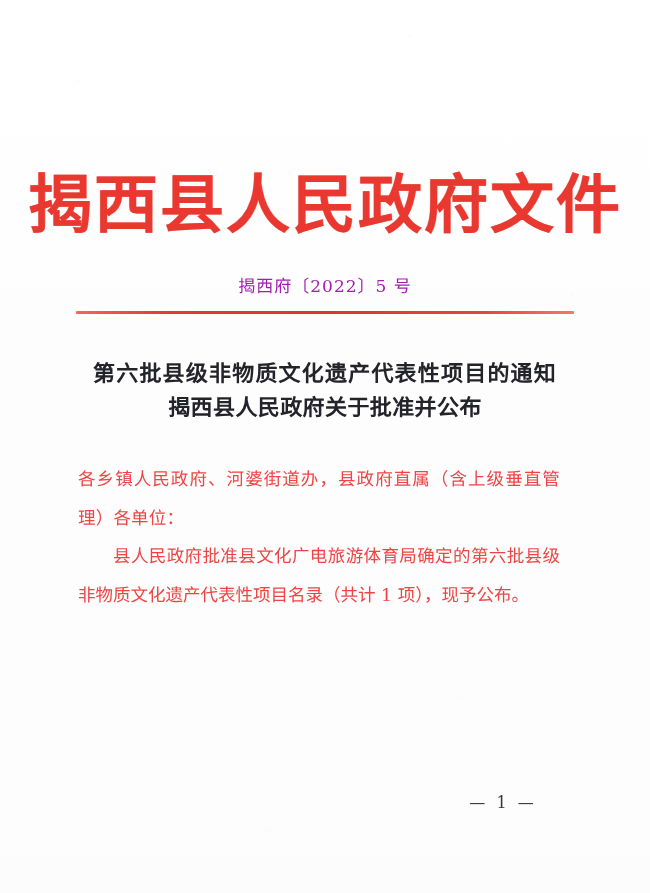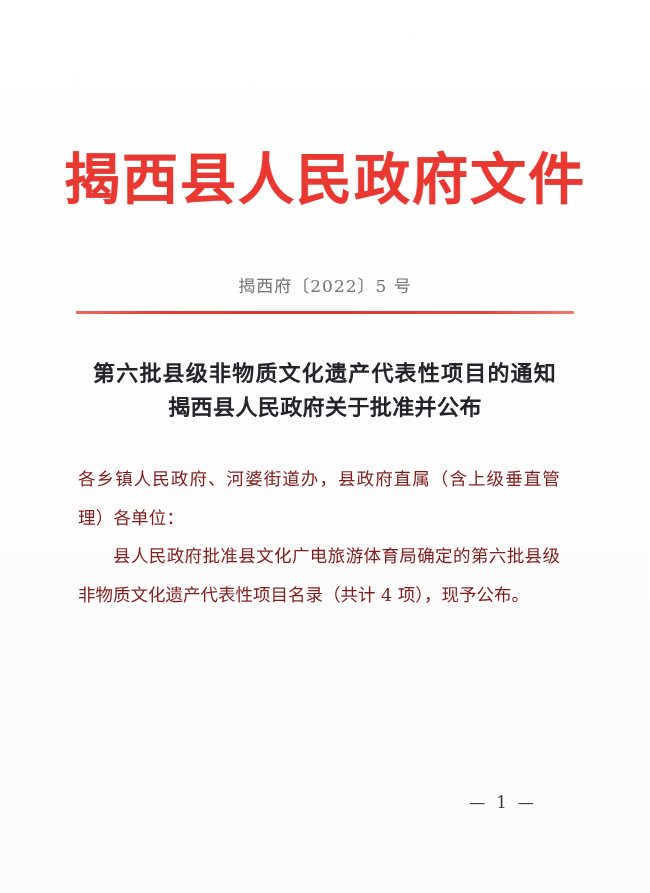--- a/index.html
+++ b/index.html
@@ -40,37 +40,38 @@
     left: 0;
     right: 0;
     top: 148px;
     text-align: center;
   }
   .masthead-title {
     display: inline-block;
     color: #e8382f;
     font-family: "DejaVu Serif", "Liberation Serif", serif;
     font-weight: 700;
-    font-size: 56px;
+    font-size: 64px;
     line-height: 1.12;
     letter-spacing: 2px;
     text-shadow:
       0.6px 0 0 rgba(232,56,47,0.45),
       -0.5px 0.4px 0 rgba(232,56,47,0.30);
+    margin-top: 21px;
   }
 
   
   .doc-number {
     position: absolute;
     left: 0;
     right: 0;
     top: 272px;
     text-align: center;
     font-size: 17px;
-    color: #737373;
+    color: #a21caf;
     letter-spacing: 1px;
     font-family: "DejaVu Serif", "Liberation Serif", serif;
   }
 
   
   .red-rule {
     position: absolute;
     left: 76px;
     width: 498px;
     top: 311px;
@@ -101,21 +102,21 @@
   .doc-heading .hl-wide {
     letter-spacing: 1.2px;
   }
 
   
   .body-block {
     position: absolute;
     left: 78px;
     width: 482px;
     top: 460px;
-    color: #7f1d1d;
+    color: #ef4444;
     font-size: 17.5px;
     line-height: 38.5px;
     text-align: justify;
     text-justify: inter-character;
     font-family: "DejaVu Serif", "Liberation Serif", serif;
   }
   .para {
     margin: 0;
     text-align: justify;
     text-justify: inter-character;
@@ -160,20 +161,20 @@
 
   <div class="red-rule"></div>
 
   <div class="doc-heading">
     <span class="hl hl-wide">第六批县级非物质文化遗产代表性项目的通知</span>
     <span class="hl">揭西县人民政府关于批准并公布</span>
   </div>
 
   <div class="body-block">
     <p class="para addressee">各乡镇人民政府、河婆街道办，县政府直属（含上级垂直管理）各单位：</p>
-    <p class="para indent">县人民政府批准县文化广电旅游体育局确定的第六批县级非物质文化遗产代表性项目名录（共计 4 项），现予公布。</p>
+    <p class="para indent">县人民政府批准县文化广电旅游体育局确定的第六批县级非物质文化遗产代表性项目名录（共计 1 项），现予公布。</p>
   </div>
 
   <div class="page-number">
     <span class="page-number-inner">— 1 —</span>
   </div>
 
 </div>
 
 </body></html>

